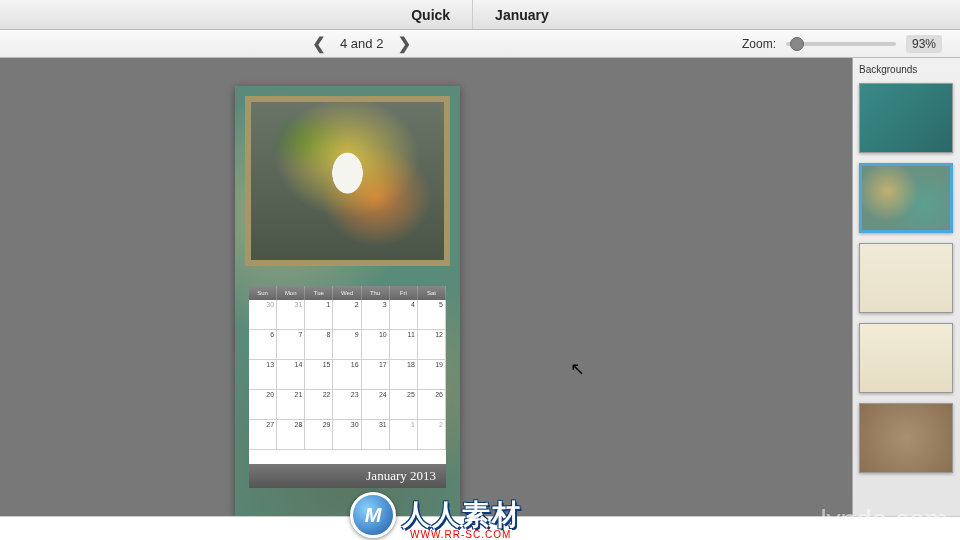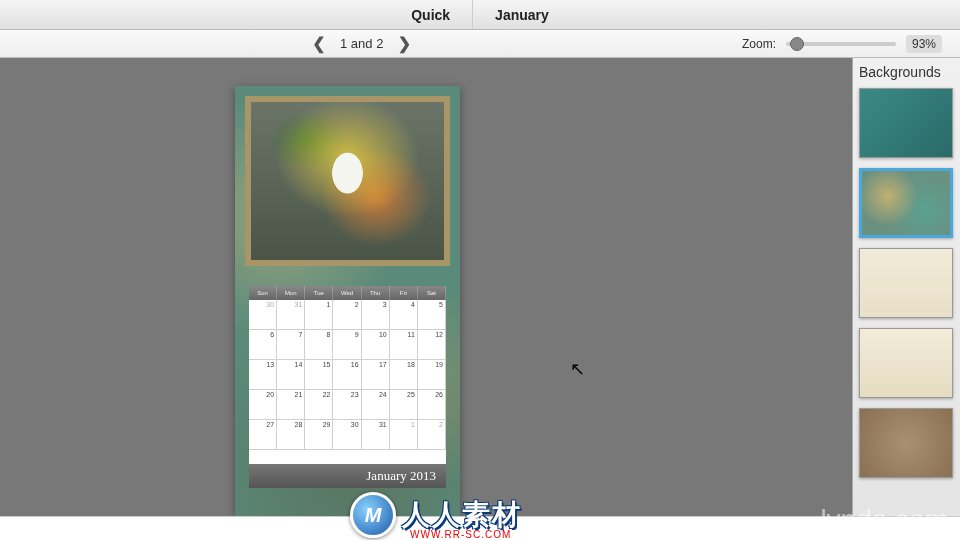--- a/index.html
+++ b/index.html
@@ -33,21 +33,21 @@
     linear-gradient(#6a7568,#4a5548); }
   .cal-grid-wrap { position: absolute; top: 200px; left: 14px; right: 14px; bottom: 28px; background: #fff; }
   .cal-header { background: linear-gradient(#888,#666); height: 14px; display: grid; grid-template-columns: repeat(7,1fr); }
   .cal-header div { color: #eee; font-size: 6px; text-align: center; line-height: 14px; border-right: 1px solid rgba(255,255,255,0.2); }
   .cal-body { display: grid; grid-template-columns: repeat(7,1fr); grid-auto-rows: 30px; background: #fff; }
   .cal-body div { border-right: 1px solid #d0d0d0; border-bottom: 1px solid #d0d0d0; font-size: 7px; color: #444; text-align: right; padding: 1px 2px; }
   .cal-body div.dim { color: #aaa; }
   .cal-footer { background: linear-gradient(#777,#555); color: #fff; font-family: Georgia, serif; font-size: 13px; text-align: center; padding: 4px 10px; position: absolute; bottom: 0; left: 0; right: 0; height: 24px; display:flex; align-items:center; justify-content:flex-end; }
   .cursor { position: absolute; left: 570px; top: 300px; font-size: 18px; color: #000; pointer-events: none; }
   .sidebar { width: 108px; background: linear-gradient(#f0f0f0,#e4e4e4); border-left: 1px solid #aaa; padding: 6px; }
-  .sidebar h4 { font-size: 14px; font-weight: normal; color: #333; margin-bottom: 8px; }
+  .sidebar h4 { font-size: 10px; font-weight: normal; color: #333; margin-bottom: 8px; }
   .bg-thumb { width: 94px; height: 70px; margin-bottom: 10px; border: 1px solid #999; box-shadow: 0 1px 3px rgba(0,0,0,0.3); }
   .bg-thumb.selected { outline: 3px solid #4aa8dd; outline-offset: -3px; }
   .t1 { background: linear-gradient(135deg,#3a8a88,#2a6a68); }
   .t2 { background: radial-gradient(circle at 30% 40%, #c0b070 0%, transparent 40%), radial-gradient(circle at 70% 60%, #5aa090 0%, transparent 50%), #6a9080; }
   .t3 { background: linear-gradient(#f0ead8,#e8e0c8); }
   .t4 { background: linear-gradient(#f2ecd8,#e5dcc2); }
   .t5 { background: radial-gradient(circle at 50% 50%, #a89070 0%, #8a7050 100%); }
   .bottombar { position: absolute; bottom: 0; left: 0; right:0; height: 24px; background: #fff; border-top: 1px solid #ccc; display:flex; align-items:center; padding: 0 8px; font-size: 12px; color:#444; }
   .watermark { position: absolute; left: 350px; bottom: 2px; display:flex; align-items:center; pointer-events:none; }
   .watermark .logo { width: 46px; height: 46px; border-radius: 50%; background: radial-gradient(circle at 35% 35%, #8ad0ff,#1a5aa8); border: 3px solid #fff; box-shadow: 0 1px 4px rgba(0,0,0,0.5); margin-right: 6px; position: relative; }
@@ -60,21 +60,21 @@
 <body>
 
 <div class="topbar">
   <div class="tab">Quick</div>
   <div class="tab">January</div>
 </div>
 
 <div class="subbar">
   <div class="nav">
     <div class="arrow">❮</div>
-    <div class="pagelabel">1 and 2</div>
+    <div class="pagelabel">4 and 2</div>
     <div class="arrow">❯</div>
   </div>
   <div class="zoom">
     <span>Zoom:</span>
     <div class="slider">
         <div class="thumb"></div>
       </div>
     <span class="val">93%</span>
   </div>
 </div>

